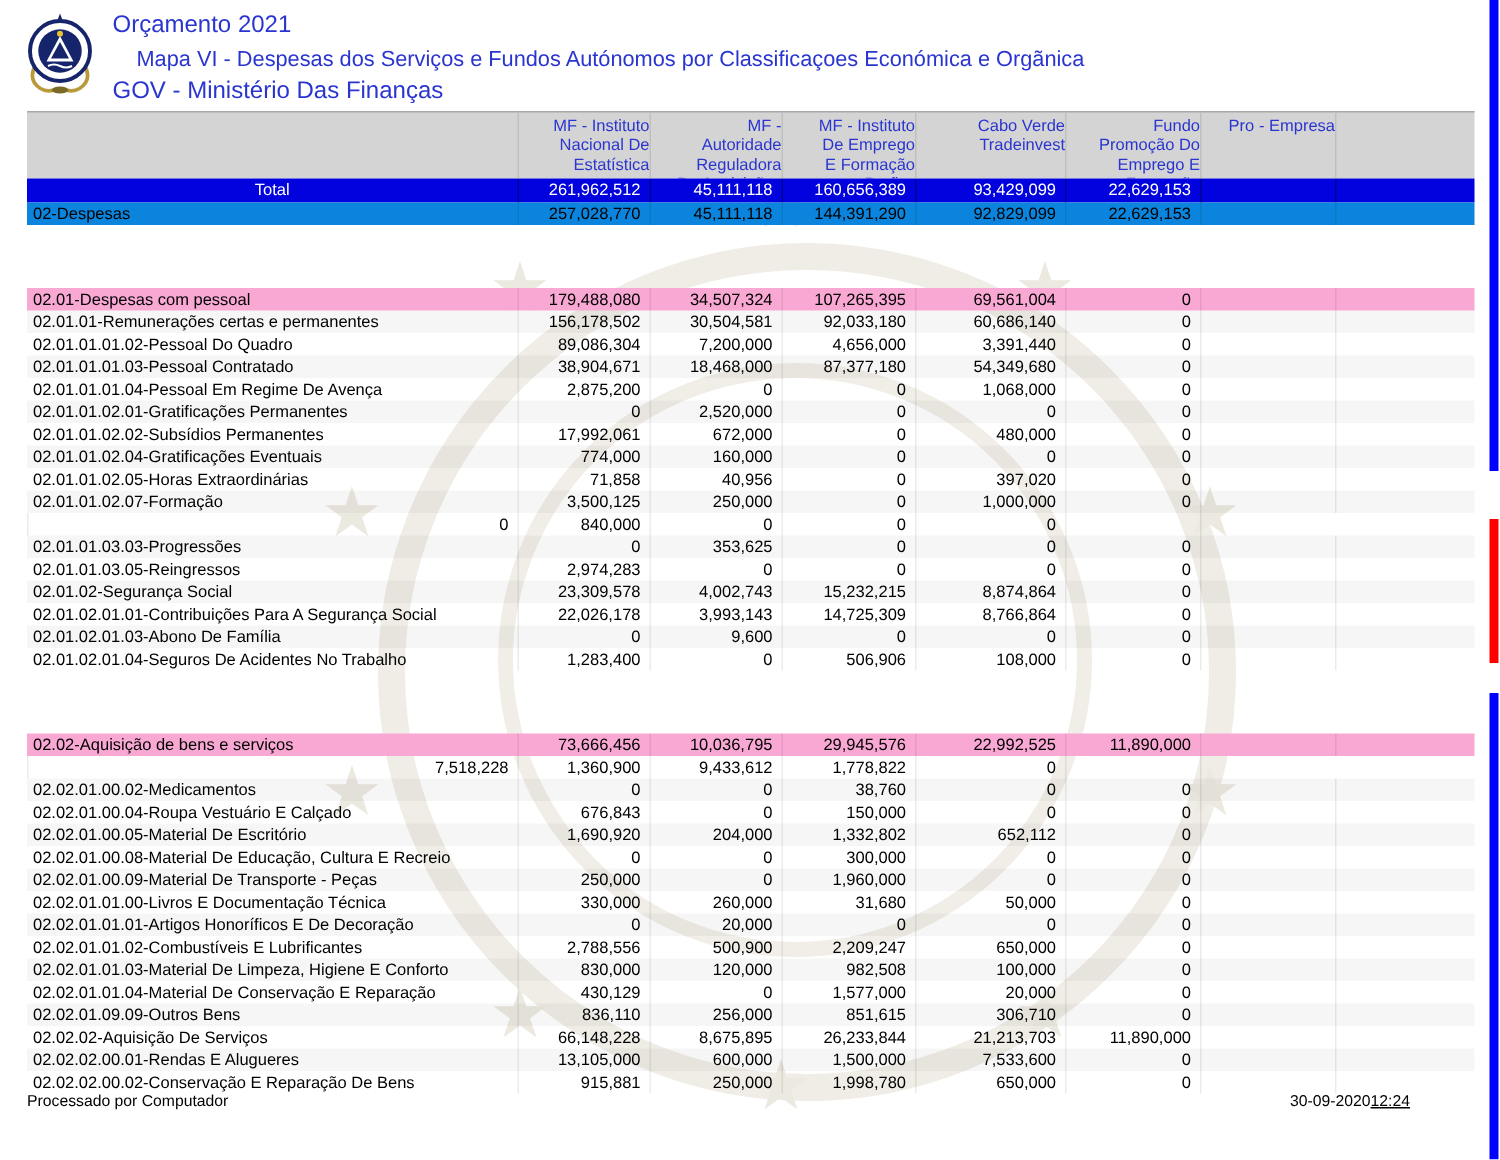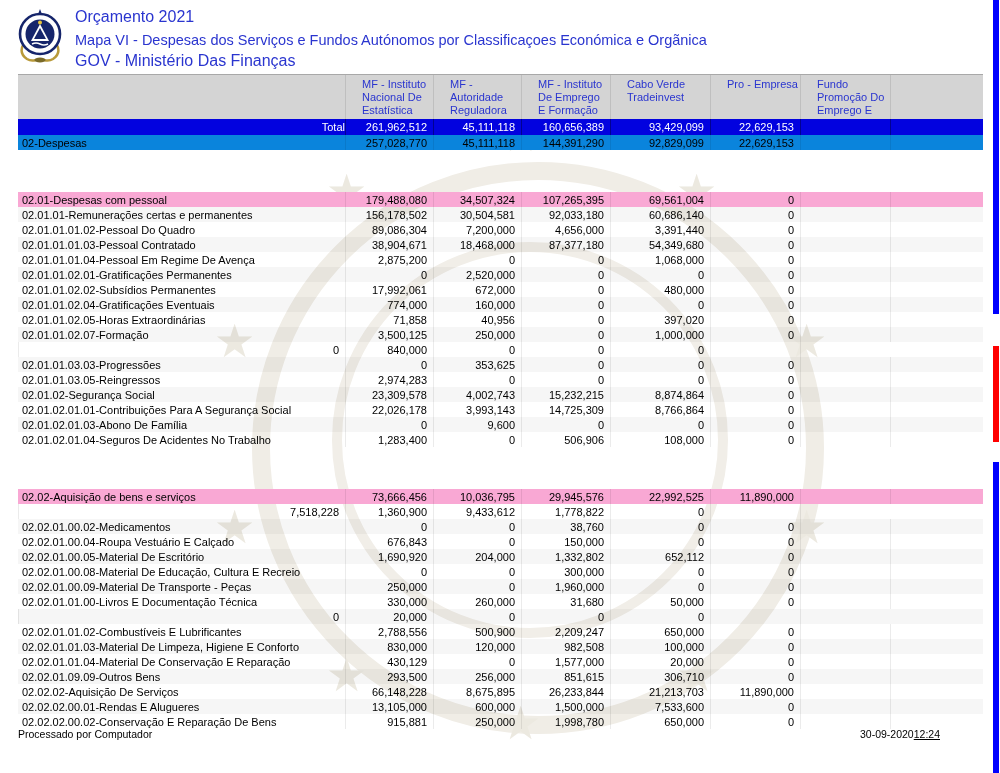--- a/index.html
+++ b/index.html
@@ -16,47 +16,47 @@
   .wm-ring{position:absolute;border-radius:50%;}
   .wm-ring1{left:252px;top:162px;width:536px;height:536px;border:18px solid #f0ede6;}
   .wm-ring2{left:332px;top:242px;width:376px;height:376px;border:10px solid #f1eee8;}
   .wm-star{position:absolute;font-size:46px;color:#ece9e0;line-height:1;}
 
   
   .rpt-header{position:absolute;left:0;top:0;width:100%;height:72px;z-index:2;}
   .logo{position:absolute;left:17px;top:7px;}
   .title-block{position:absolute;left:75px;top:8px;color:#2a35cf;}
   .budget-year{font-size:16px;margin:0 0 6px 0;}
-  .map-title{font-size:14.5px;margin:0 0 4px 0;}
+  .map-title{font-size:14.5px;margin:0 0 4px 16px;}
   .gov-subtitle{font-size:16px;margin:0;}
 
   
   .budget-table{position:absolute;left:18px;top:74px;width:965px;z-index:1;}
   .thead,.trow{display:grid;grid-template-columns:327px 88px 88px 89px 100px 90px 90px 93px;}
   .thead{
     background:#d4d4d4;height:44px;border-top:1px solid #a8a8a8;
   }
   .th{
-    color:#2a35cf;font-size:11px;line-height:13px;text-align:left;
+    color:#2a35cf;font-size:11px;line-height:13px;text-align:right;
     padding-top:3px;border-left:1px solid #bfbfbf;overflow:hidden;padding-left:16px;
   }
   .th.first{border-left:none;}
   .tbody{width:100%;}
   .trow{height:15px;background:transparent;}
   .trow.total{height:16px;}
   .trow.alt{background:rgba(0,0,0,0.035);}
   .trow.total{background:#0202df;}
   .trow.blue{background:#0a84dc;}
   .trow.cyan{background:#f9a8d4;margin-top:42px;}
   .cell{font-size:11px;line-height:17px;color:#000;white-space:nowrap;overflow:hidden;}
   .trow.total .cell{color:#ffffff;line-height:16px;}
   .cell.num{text-align:right;padding-right:6px;border-left:1px solid rgba(0,0,0,0.08);}
   .trow.total .cell.num{border-left:1px solid rgba(0,0,0,0.35);}
   .cell.label{padding-left:4px;}
-  .cell.label.center{text-align:right;padding-left:0;}
+  .cell.label.center{text-align:center;padding-left:0;}
   .ind0{padding-left:4px;}
   .ind1{padding-left:13px;}
   .ind2{padding-left:22px;}
   .ind3{padding-left:35px;}
 
   
   .rpt-footer{position:absolute;left:18px;top:728px;width:965px;height:16px;z-index:2;font-size:10.5px;color:#000;}
   .foot-left{position:absolute;left:0;top:0;}
   .foot-center{position:absolute;left:0;right:0;text-align:right;top:12px;margin-top:32px;}
   .foot-right{position:absolute;right:43px;top:0;}
@@ -110,22 +110,22 @@
     </div>
   </div>
 
   <div class="budget-table">
     <div class="thead">
       <div class="th first"></div>
       <div class="th">MF - Instituto Nacional De Estatística</div>
       <div class="th">MF - Autoridade Reguladora De Aquisições Públic</div>
       <div class="th">MF - Instituto De Emprego E Formação Profiss</div>
       <div class="th">Cabo Verde Tradeinvest</div>
+      <div class="th">Fundo Promoção Do Emprego E Formação</div>
       <div class="th">Pro - Empresa</div>
-      <div class="th">Fundo Promoção Do Emprego E Formação</div>
       <div class="th"></div>
     </div>
     <div class="tbody" id="tbody">
         <div class="trow total">
           <div class="cell label ind0 center">Total</div>
           <div class="cell num">261,962,512</div>
           <div class="cell num">45,111,118</div>
           <div class="cell num">160,656,389</div>
           <div class="cell num">93,429,099</div>
           <div class="cell num">22,629,153</div>
@@ -384,20 +384,21 @@
           <div class="cell label ind3">02.02.01.01.00-Livros E Documentação Técnica</div>
           <div class="cell num">330,000</div>
           <div class="cell num">260,000</div>
           <div class="cell num">31,680</div>
           <div class="cell num">50,000</div>
           <div class="cell num">0</div>
           <div class="cell num"></div>
           <div class="cell num"></div>
         </div>
         <div class="trow normal alt">
+          <div class="cell label ind3">02.02.01.01.01-Artigos Honoríficos E De Decoração</div>
           <div class="cell num">0</div>
           <div class="cell num">20,000</div>
           <div class="cell num">0</div>
           <div class="cell num">0</div>
           <div class="cell num">0</div>
           <div class="cell num"></div>
           <div class="cell num"></div>
         </div>
         <div class="trow normal">
           <div class="cell label ind3">02.02.01.01.02-Combustíveis E Lubrificantes</div>
@@ -424,21 +425,21 @@
           <div class="cell num">430,129</div>
           <div class="cell num">0</div>
           <div class="cell num">1,577,000</div>
           <div class="cell num">20,000</div>
           <div class="cell num">0</div>
           <div class="cell num"></div>
           <div class="cell num"></div>
         </div>
         <div class="trow normal alt">
           <div class="cell label ind3">02.02.01.09.09-Outros Bens</div>
-          <div class="cell num">293,500</div>
+          <div class="cell num">836,110</div>
           <div class="cell num">256,000</div>
           <div class="cell num">851,615</div>
           <div class="cell num">306,710</div>
           <div class="cell num">0</div>
           <div class="cell num"></div>
           <div class="cell num"></div>
         </div>
         <div class="trow normal">
           <div class="cell label ind2">02.02.02-Aquisição De Serviços</div>
           <div class="cell num">66,148,228</div>

